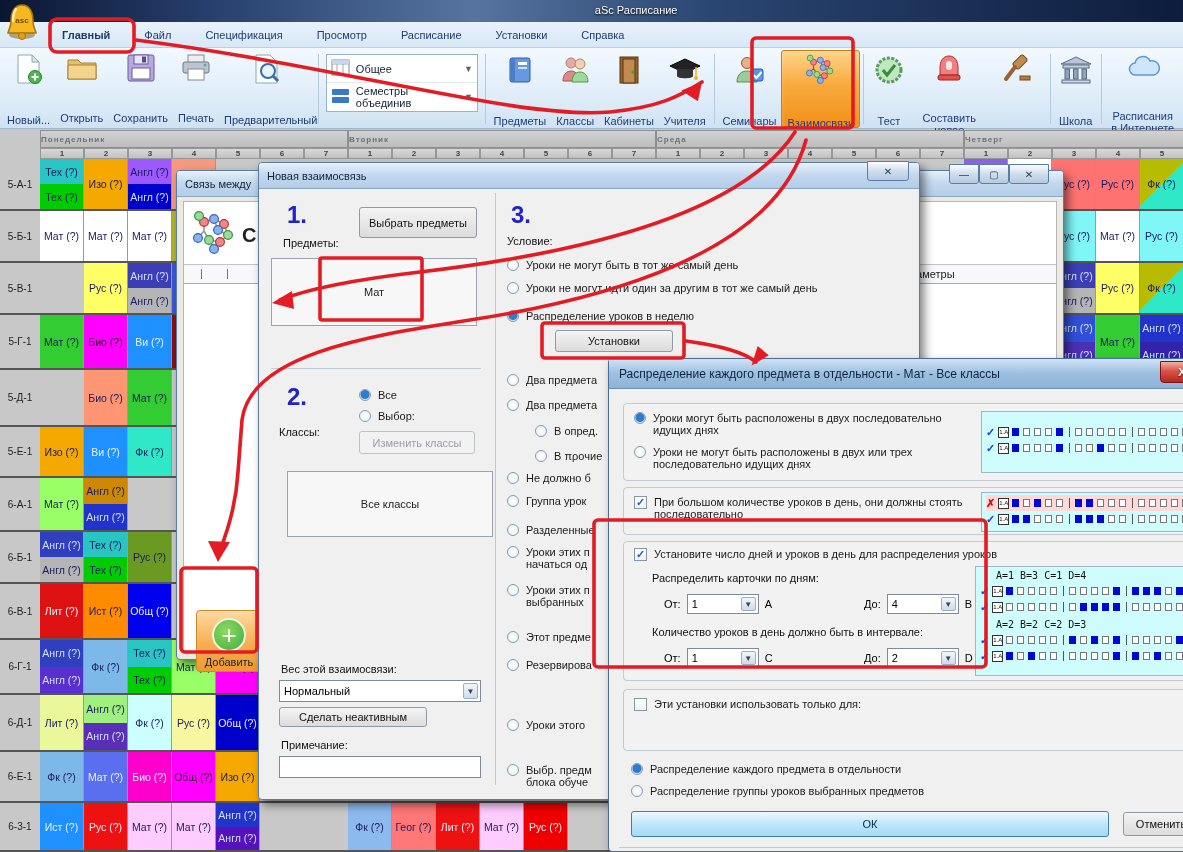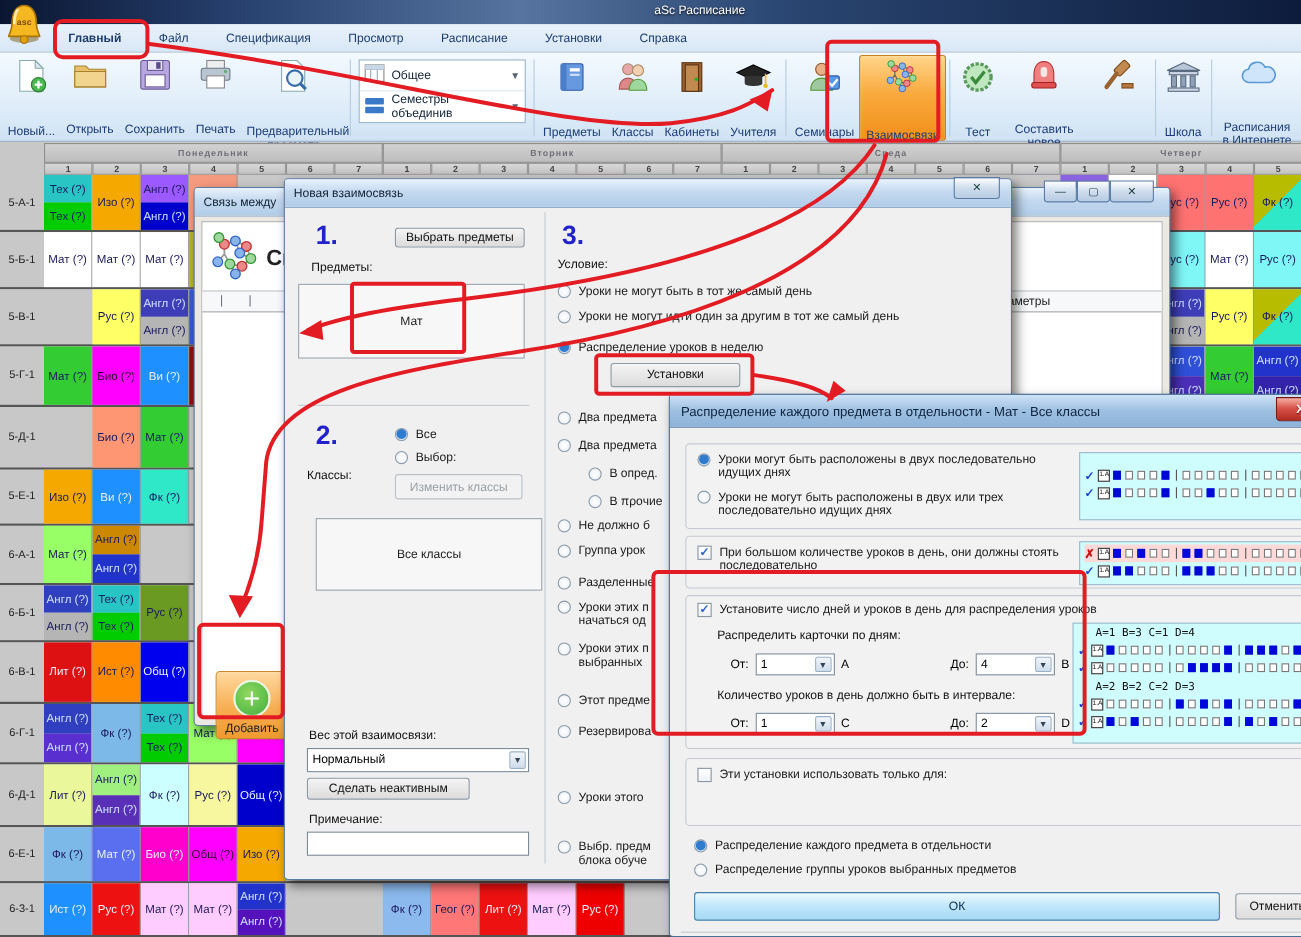--- a/index.html
+++ b/index.html
@@ -24,21 +24,21 @@
   .rb.hl { background:linear-gradient(#ffd58a,#f9a93d 45%,#f29018); border:1px solid #c87f1d; box-shadow:inset 0 0 4px #fff3; }
   .rsep { width:1px; background:#b5cbdf; margin:4px 3px; }
   #viewbox { display:flex; flex-direction:column; justify-content:flex-start; margin:4px 4px; border:1px solid #98b2cc; background:#fff; height:58px; }
   .viewrow { display:flex; align-items:center; gap:5px; padding:3px 4px; width:150px; height:28px; border-bottom:1px solid #dfe9f2; color:#123; }
   .viewrow:last-child{border-bottom:none;}
   .viewrow .caret { margin-left:auto; color:#567; font-size:9px; }
 
   
   #grid { left:0; top:130px; width:1183px; height:722px; background:#c8c8c8; }
   .dayhdr { position:absolute; top:0; height:18px; background:linear-gradient(#d2d2d2,#bdbdbd); border:1px solid #8f8f8f;
-    color:#6f6f77; font-size:8px; font-weight:bold; letter-spacing:1px; text-align:center; line-height:18px; }
+    color:#6f6f77; font-size:8px; font-weight:bold; letter-spacing:1px; line-height:18px; }
   .colnum { position:absolute; top:18px; height:11px; background:linear-gradient(#d8d8d8,#c2c2c2); border:1px solid #979797;
     color:#444; font-size:8px; font-weight:bold; text-align:center; line-height:10px; }
   .rowlab { position:absolute; left:0; width:40px; background:#c8c8c8; border-bottom:2px solid #555; color:#222;
     display:flex; align-items:center; justify-content:center; font-size:10px; }
   .rowband { position:absolute; left:40px; width:1144px; border-bottom:2px solid #555; }
   .cell { position:absolute; display:flex; align-items:center; justify-content:center; color:#1a1a5e; font-size:10.5px; overflow:hidden; border-right:1px solid #9a9a9a; }
   .cellhalf { position:absolute; left:0; width:100%; height:50%; display:flex; align-items:center; justify-content:center; overflow:hidden; }
 
   
   .win { box-shadow:4px 5px 10px rgba(0,0,0,.5); border:1px solid #5a7da5; border-radius:4px; }
@@ -545,21 +545,21 @@
 
 <div class="abs win" id="newlink">
   <div class="wtitle">
     <span>Новая взаимосвязь</span>
   </div>
   <div class="wctl" style="right:10px; top:-2px;">
     <div class="wbtn" style="width:42px;">✕</div>
   </div>
 
   <div class="abs bignum" style="left:28px; top:38px;">1.</div>
-  <div class="abs btn" style="left:100px; top:44px; width:118px; height:18px;">
+  <div class="abs btn" style="left:100px; top:44px; width:118px; height:31px;">
     <span>Выбрать предметы</span>
   </div>
   <div class="abs" style="left:24px; top:74px; color:#111;">Предметы:</div>
   <div class="fieldbox" style="left:12px; top:95px; width:206px; height:68px; background:#f7f7f7;">
     <span>Мат</span>
   </div>
   <div class="abs" style="left:12px; top:205px; width:210px; border-top:1px solid #c3c9cf;"></div>
   <div class="abs bignum" style="left:28px; top:220px;">2.</div>
   <div class="nl-radio-row" style="left:100px; top:226px;">
     <div class="radio sel"></div>

